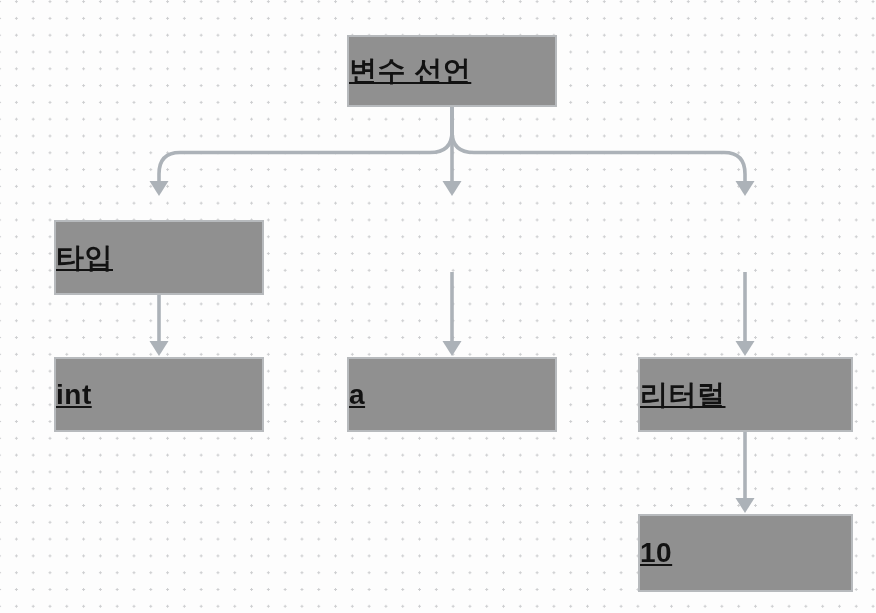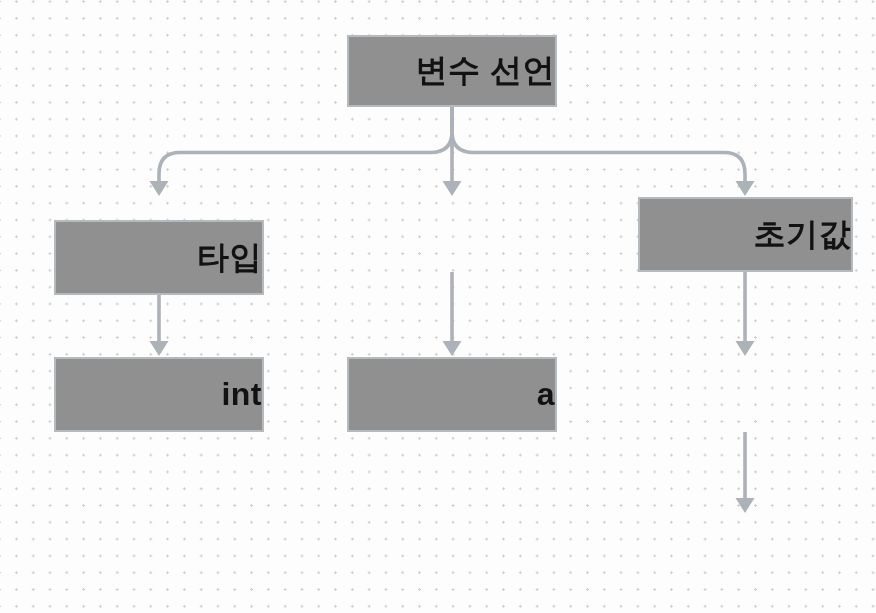--- a/index.html
+++ b/index.html
@@ -41,25 +41,26 @@
     stroke: none;
   }
 
   .node {
     position: absolute;
     background: var(--box-fill, #909090);
     border: 2px solid var(--box-border, #b7babd);
     color: var(--text, #121212);
     display: flex;
     align-items: center;
-    justify-content: flex-end;
+    justify-content: flex-start;
     font-weight: bold;
-    font-size: 32px;
+    font-size: 28px;
     letter-spacing: 0.5px;
     text-align: center;
+    text-decoration: underline;
   }
 
   .n-declaration { left: 347px; top: 35px;  width: 210px; height: 72px; }
   .n-type        { left: 54px;  top: 197px; width: 210px; height: 75px; margin-top: 23px; }
   .n-varname     { left: 347px; top: 197px; width: 210px; height: 75px; }
   .n-initial     { left: 638px; top: 197px; width: 215px; height: 75px; }
   .n-int         { left: 54px;  top: 357px; width: 210px; height: 75px; }
   .n-a           { left: 347px; top: 357px; width: 210px; height: 75px; }
   .n-literal     { left: 638px; top: 357px; width: 215px; height: 75px; }
   .n-ten         { left: 638px; top: 514px; width: 215px; height: 78px; }
@@ -109,27 +110,30 @@
 
   <div class="node n-declaration">
     <span>변수 선언</span>
   </div>
 
   <div class="node n-type">
     <span>타입</span>
   </div>
 
 
-  <div class="node n-initial">
-    <span>초기값</span>
-  </div>
 
   <div class="node n-int">
     <span>int</span>
   </div>
 
   <div class="node n-a">
     <span>a</span>
   </div>
 
+  <div class="node n-literal">
+    <span>리터럴</span>
+  </div>
 
+  <div class="node n-ten">
+    <span>10</span>
+  </div>
 
 </div>
 
 </body></html>

